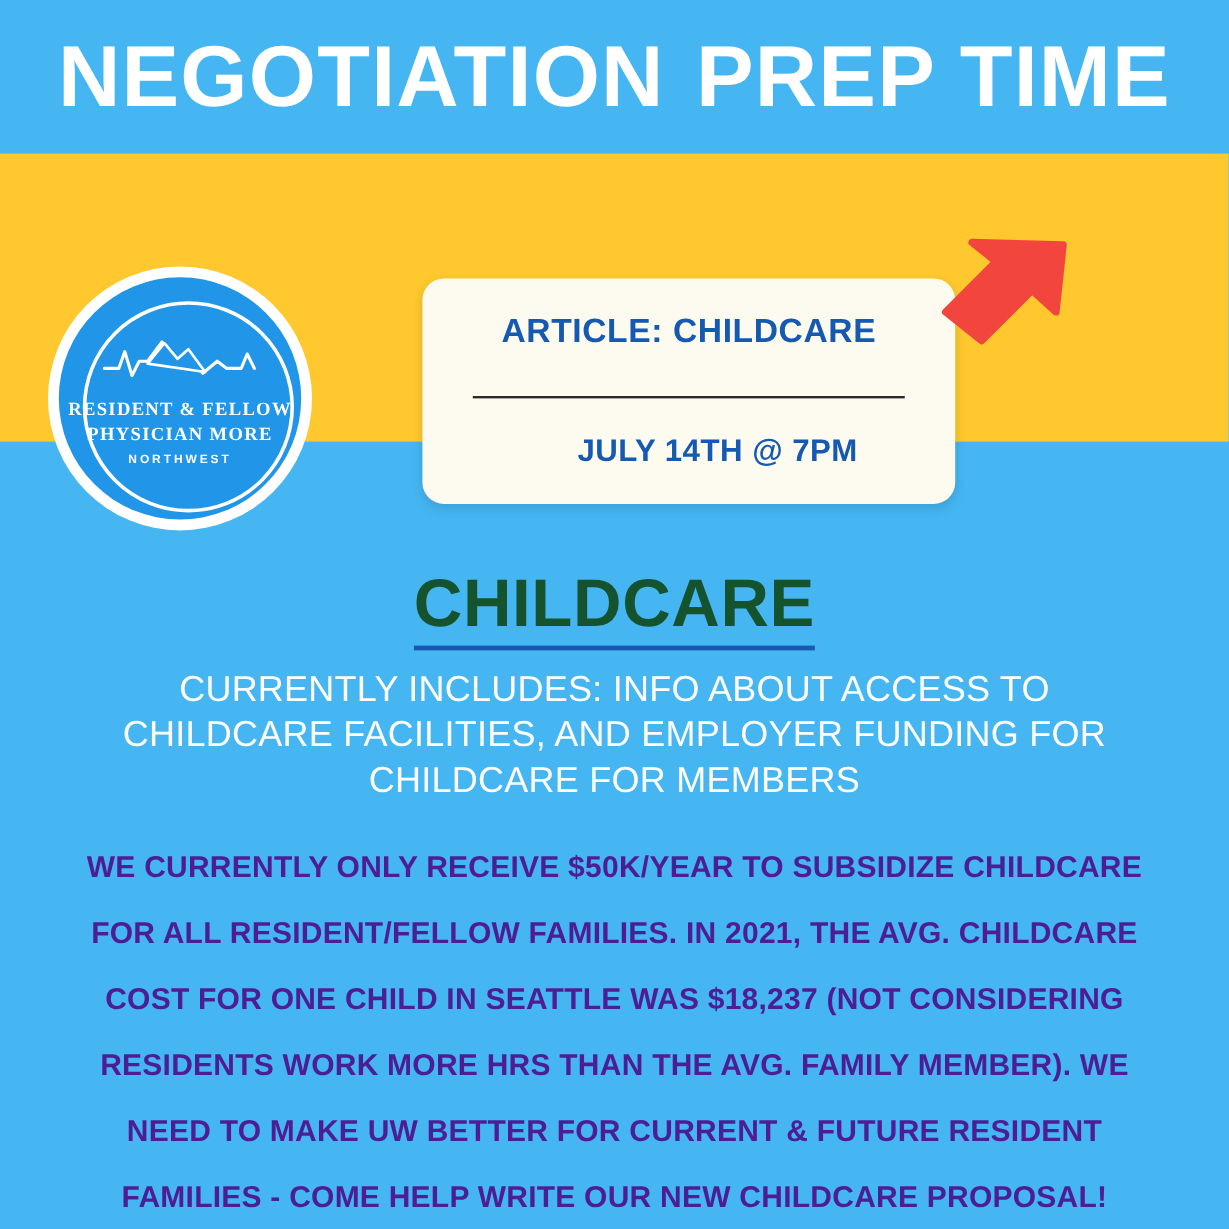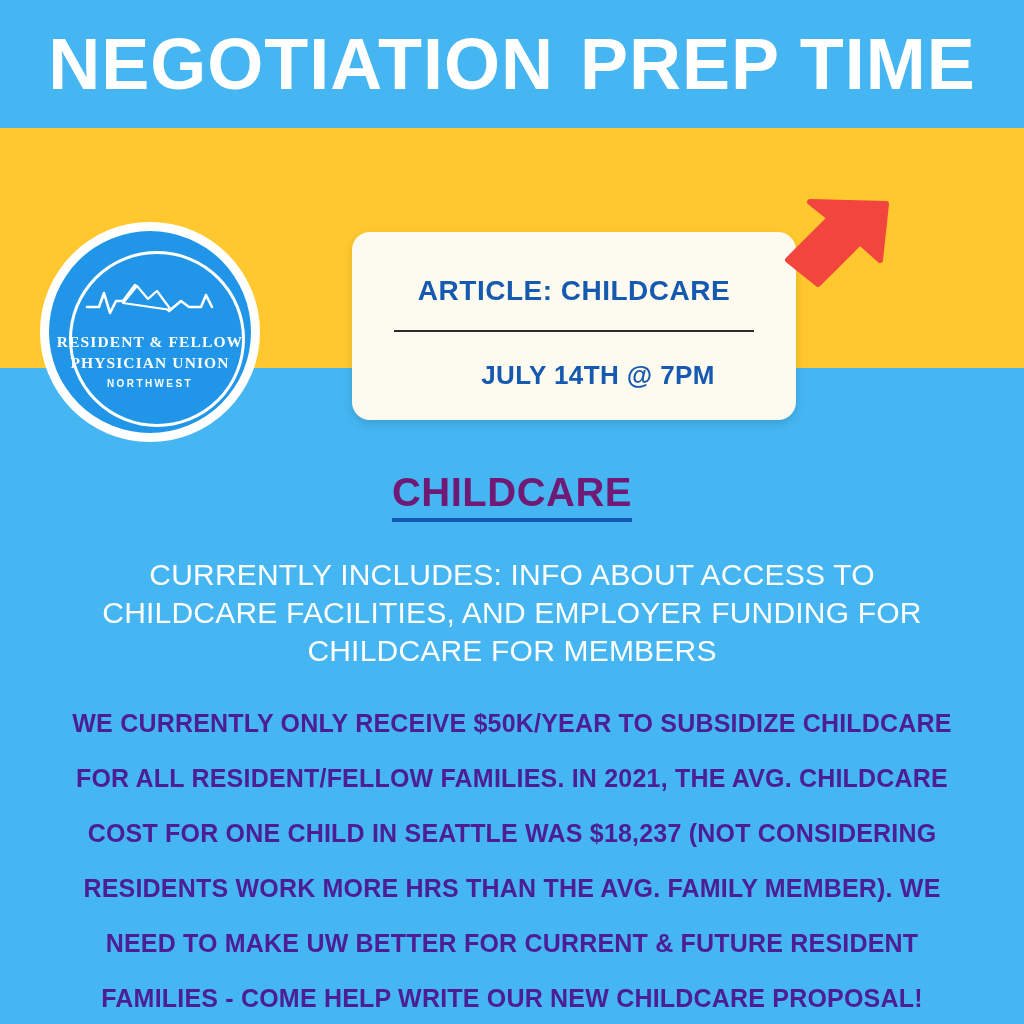--- a/index.html
+++ b/index.html
@@ -126,21 +126,21 @@
     top: 232px;
     width: 444px;
     height: 188px;
     background: #fdfaf0;
     border-radius: 18px;
     box-shadow: 0 4px 10px rgba(0,0,0,0.12);
   }
   .card-title {
     position: absolute;
     left: 0;
-    top: 43px;
+    top: 28px;
     width: 444px;
     text-align: center;
     color: #1559b0;
     font-weight: bold;
     font-size: 28px;
     letter-spacing: 0.5px;
   }
   .card-divider {
     position: absolute;
     left: 42px;
@@ -171,23 +171,23 @@
     height: 108px;
   }
 
   
   .section-title {
     position: absolute;
     left: 0;
     top: 470px;
     width: 1024px;
     text-align: center;
-    color: #701a75;
-    font-weight: bold;
-    font-size: 40px;
+    color: #14532d;
+    font-weight: bold;
+    font-size: 56px;
     letter-spacing: 0.5px;
   }
   .section-title span {
     border-bottom: 4px solid #1559b0;
     padding-bottom: 4px;
   }
 
   .para-white {
     position: absolute;
     left: 62px;
@@ -228,21 +228,21 @@
 <div class="logo-wrap">
   <div class="logo-outer"></div>
   <div class="logo-inner">
     <div class="logo-ring"></div>
     <svg class="logo-art" viewBox="0 0 130 42">
       <path d="M2 30 L14 30 L19 16 L25 36 L31 24 L38 24 L50 8 L62 24 L70 16 L84 34 L96 24 L104 30 L116 30 L121 18 L127 30" fill="none" stroke="#ffffff" stroke-width="2.6" stroke-linejoin="round" stroke-linecap="round"></path>
       <path d="M38 26 L52 9 L63 22 L72 14 L86 33 Z" fill="#2196e8" stroke="#ffffff" stroke-width="2.2" stroke-linejoin="round"></path>
     </svg>
     <div class="logo-text">
       <div>RESIDENT &amp; FELLOW</div>
-      <div>PHYSICIAN UNION</div>
+      <div>PHYSICIAN MORE</div>
     </div>
     <div class="logo-sub">NORTHWEST</div>
   </div>
 </div>
 
 <div class="card">
   <div class="card-title">ARTICLE: CHILDCARE</div>
   <div class="card-divider"></div>
   <div class="card-date">JULY 14TH @ 7PM</div>
 </div>

